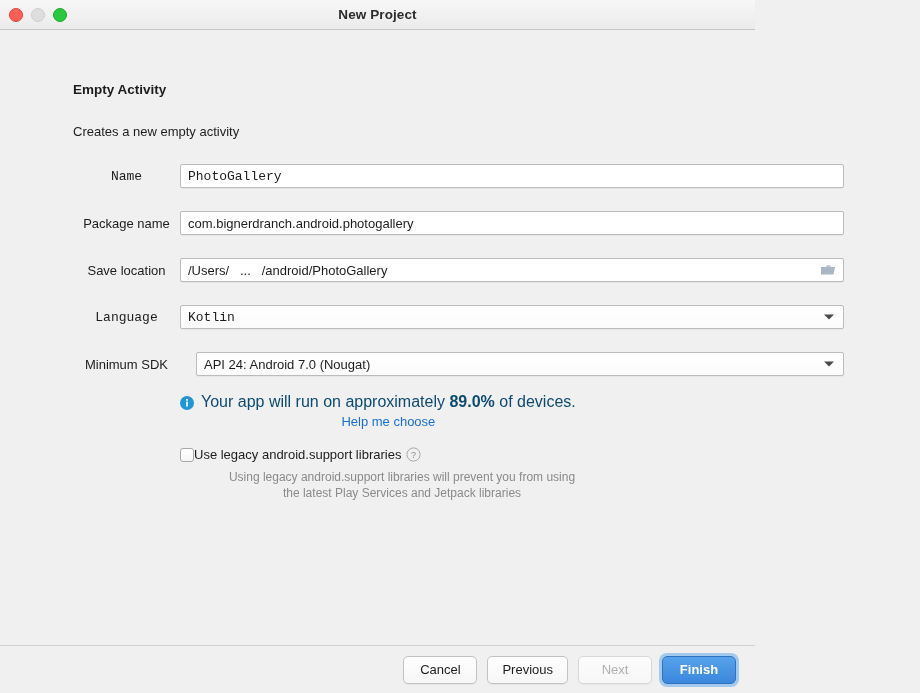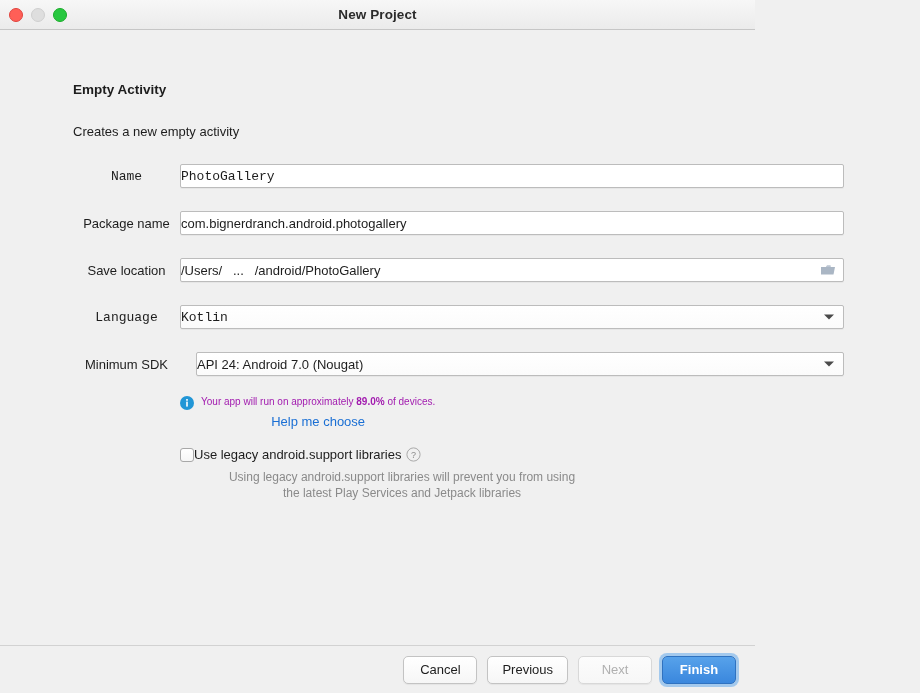--- a/index.html
+++ b/index.html
@@ -106,20 +106,21 @@
     height: 24px;
     background: #ffffff;
     border: 1px solid #bcbcbc;
     border-radius: 2px;
     box-sizing: border-box;
     display: flex;
     align-items: center;
     box-shadow: 0 1px 0 rgba(0,0,0,0.04);
   }
   .field-text {
+    padding-left: 7px;
     font-size: 13px;
     color: #1d1d1d;
     white-space: pre;
   }
   .field.combo {
     background: linear-gradient(180deg, #ffffff 0%, #fbfbfb 100%);
   }
   .chevron {
     position: absolute;
     right: 9px;
@@ -157,22 +158,22 @@
     align-items: flex-start;
     gap: 7px;
   }
   .info-icon {
     width: 14px;
     height: 14px;
     margin-top: 2px;
     flex: 0 0 14px;
   }
   .info-text {
-    font-size: 10px;
-    color: #a21caf;
+    font-size: 16px;
+    color: #0c4a6e;
     line-height: 16px;
   }
   .info-text b { font-weight: bold; }
   .help-link {
     display: block;
     margin-top: 4px;
     font-size: 13px;
     color: #1a6fd4;
     text-decoration: none;
     cursor: pointer;

